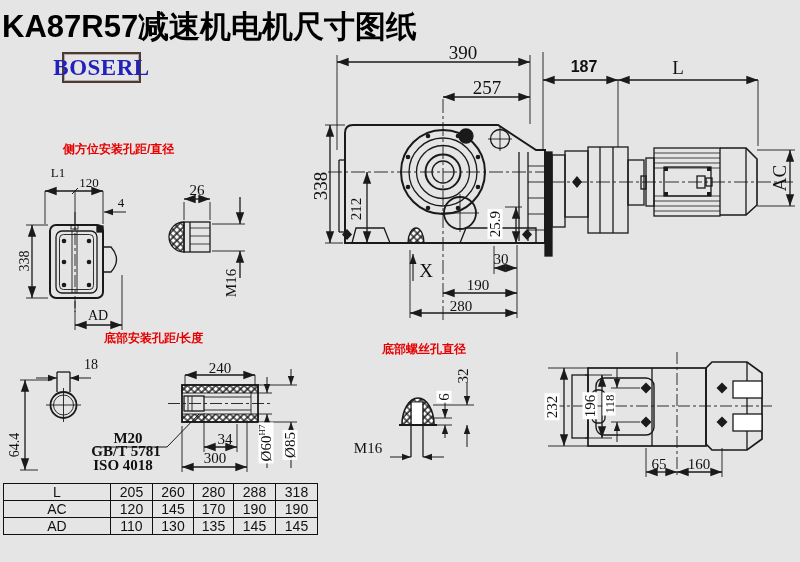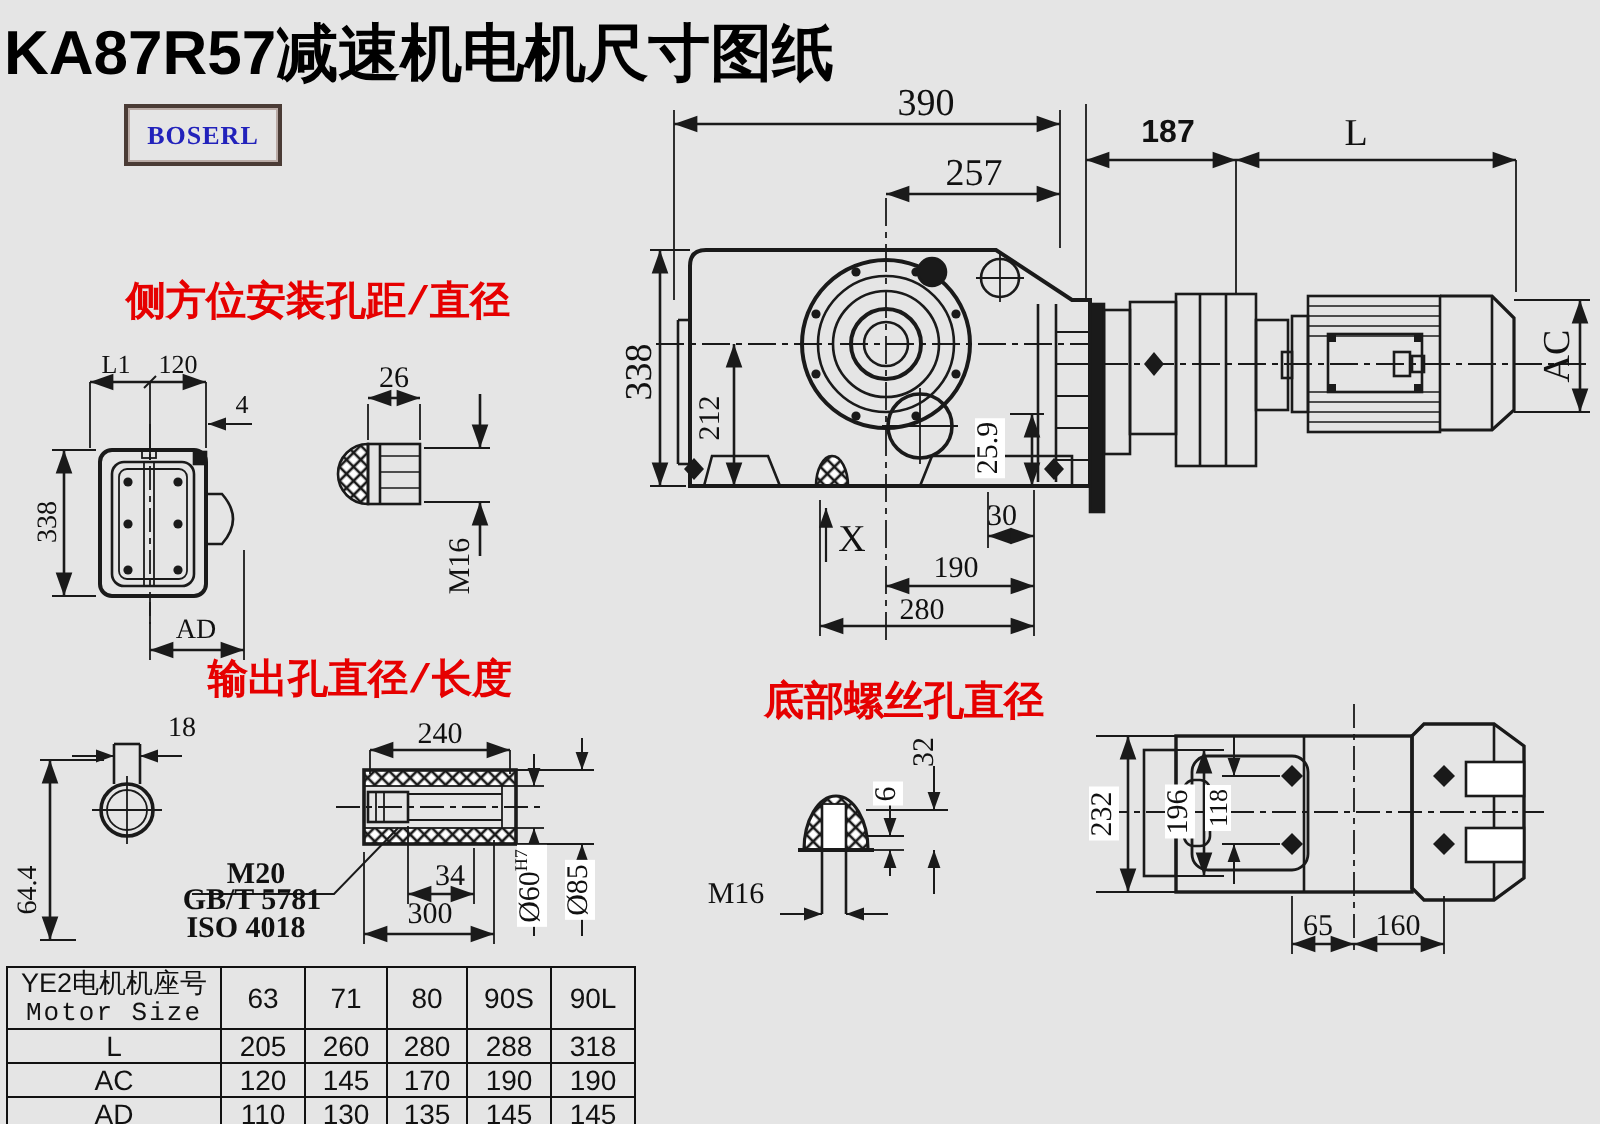--- a/index.html
+++ b/index.html
@@ -5,24 +5,24 @@
   html,body{margin:0;padding:0;background:#fff;}
   .stage{position:relative;width:800px;height:562px;background:#e5e5e5;overflow:hidden;
          font-family:"Liberation Serif",serif;color:#111;}
   svg.lines{position:absolute;left:0;top:0;}
   svg.lines *{vector-effect:none;}
   .title{position:absolute;left:2px;top:6px;font-family:"Liberation Sans",sans-serif;
          font-weight:bold;font-size:31px;color:#000;white-space:nowrap;letter-spacing:0px;}
   .logo-box{position:absolute;left:62px;top:52px;width:75px;height:27px;
             border:2px solid #4a3b35;box-shadow:inset 0 0 0 1px #b9aaa5;
             display:flex;align-items:center;justify-content:center;}
-  .logo-text{font-family:"Liberation Serif",serif;font-weight:bold;font-size:13px;
+  .logo-text{font-family:"Liberation Serif",serif;font-weight:bold;font-size:23px;
              color:#2222bb;letter-spacing:0.5px;}
-  .section-label{position:absolute;color:#e60000;font-family:Liberation Mono, monospace;
-                 font-weight:bold;font-size:20px;white-space:nowrap;line-height:1;}
+  .section-label{position:absolute;color:#e60000;font-family:Liberation Sans, sans-serif;
+                 font-weight:bold;font-size:12px;white-space:nowrap;line-height:1;}
   .dim{position:absolute;transform:translate(-50%,-50%);font-size:15px;line-height:1;
        white-space:nowrap;color:#111;}
   .rot{transform:translate(-50%,-50%) rotate(-90deg);}
   .big{font-size:19px;}
   .sz13{font-size:13px;}
   .sz14{font-size:14px;}
   .bold{font-weight:bold;}
   .bold-sans{font-family:"Liberation Sans",sans-serif;font-weight:bold;font-size:16px;}
   .whitebg{background:#fff;padding:0 2px;}
   .dim sup{font-size:9px;vertical-align:super;line-height:0;}
@@ -311,37 +311,37 @@
       <line x1="677" y1="472" x2="722" y2="472" marker-start="url(#ar)" marker-end="url(#ar)"></line>
     </g>
   </svg>
 
   <div class="title">KA87R57减速机电机尺寸图纸</div>
   <div class="logo-box">
     <span class="logo-text">BOSERL</span>
   </div>
 
   <div class="section-label" style="left:63px;top:143px">侧方位安装孔距/直径</div>
-  <div class="section-label" style="left:104px;top:332px">输出孔直径/长度</div>
+  <div class="section-label" style="left:104px;top:332px">底部安装孔距/长度</div>
   <div class="section-label" style="left:382px;top:343px">底部螺丝孔直径</div>
 
   <span class="dim big" style="left:463px;top:52px">390</span>
   <span class="dim big" style="left:487px;top:87px">257</span>
   <span class="dim bold-sans" style="left:584px;top:67px">187</span>
   <span class="dim big" style="left:678px;top:67px">L</span>
   <span class="dim rot big" style="left:779px;top:178px">AC</span>
   <span class="dim rot big" style="left:320px;top:186px">338</span>
   <span class="dim rot" style="left:356px;top:209px">212</span>
   <span class="dim rot whitebg" style="left:495px;top:224px">25.9</span>
   <span class="dim" style="left:501px;top:259px">30</span>
   <span class="dim" style="left:478px;top:285px">190</span>
   <span class="dim" style="left:461px;top:306px">280</span>
   <span class="dim big" style="left:426px;top:270px">X</span>
 
-  <span class="dim sz13" style="left:58px;top:182px">L1</span>
+  <span class="dim sz13" style="left:58px;top:172px">L1</span>
   <span class="dim sz13" style="left:89px;top:182px">120</span>
   <span class="dim sz13" style="left:121px;top:202px">4</span>
   <span class="dim rot sz14" style="left:25px;top:261px">338</span>
   <span class="dim sz14" style="left:98px;top:316px">AD</span>
   <span class="dim" style="left:197px;top:190px">26</span>
   <span class="dim rot" style="left:231px;top:283px">M16</span>
 
   <span class="dim sz14" style="left:91px;top:365px">18</span>
   <span class="dim rot sz14" style="left:15px;top:445px">64.4</span>
   <span class="dim" style="left:220px;top:368px">240</span>
@@ -366,31 +366,20 @@
   <table class="spec">
     <colgroup>
       <col style="width:107px">
         <col style="width:42px">
         <col style="width:41px">
       <col style="width:40px">
         <col style="width:42px">
         <col style="width:42px">
     </colgroup>
     <tbody>
-        <tr style="height:30px">
-      <td class="hdr">
-        <div class="hdr-cn">YE2电机机座号</div>
-        <div class="hdr-en">Motor Size</div>
-      </td>
-      <td>63</td>
-      <td>71</td>
-      <td>80</td>
-      <td>90S</td>
-      <td>90L</td>
-    </tr>
     <tr style="height:15px">
       <td>L</td>
       <td>205</td>
       <td>260</td>
       <td>280</td>
       <td>288</td>
       <td>318</td>
     </tr>
     <tr style="height:16px">
       <td>AC</td>

